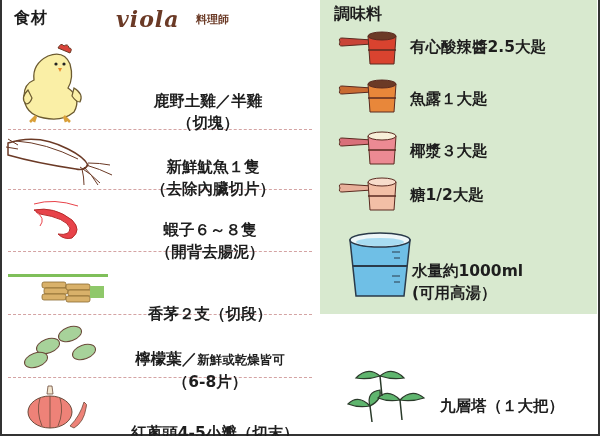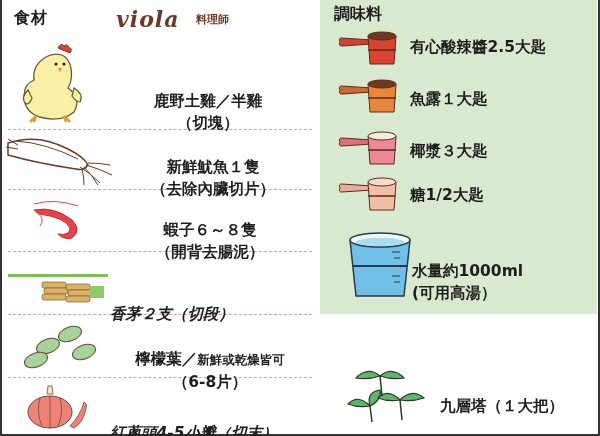--- a/index.html
+++ b/index.html
@@ -5,21 +5,21 @@
   * { box-sizing: border-box; margin: 0; padding: 0; }
   html, body { width: 600px; height: 436px; background: #ffffff; overflow: hidden; }
   body { position: relative; font-family: "DejaVu Sans", sans-serif; color: #1e1e1e; }
   .frame { position: absolute; left: 0; top: 0; width: 600px; height: 436px; border-left: 2px solid #333; border-right: 2px solid #333; border-bottom: 2px solid #333; }
   .green-panel { position: absolute; left: 320px; top: 0; width: 277px; height: 314px; background: #d8e9cf; }
   .title { position: absolute; left: 14px; top: 8px; font-size: 16px; font-weight: bold; color: #1c1c1c; letter-spacing: 1px; }
   .brand { position: absolute; left: 116px; top: 6px; font-family: "DejaVu Serif", serif; font-style: italic; font-weight: bold; font-size: 22px; color: #6b3a26; letter-spacing: 1px; }
   .brand-sub { position: absolute; left: 196px; top: 12px; font-size: 11px; font-weight: bold; color: #6b3a26; }
   .dash { position: absolute; left: 8px; width: 304px; height: 0; border-top: 1.5px dashed #d4a3a3; }
   .ing { position: absolute; font-weight: bold; font-size: 15.5px; color: #1e1e1e; line-height: 22px; text-align: center; margin-top: 20px; }
-  .ing-left { text-align: left; font-style: italic; }
+  .ing-left { text-align: center; }
   .small { font-size: 12.5px; }
   .seas-title { position: absolute; left: 334px; top: 4px; font-size: 16px; font-weight: bold; color: #1e1e1e; }
   .seas-text { position: absolute; font-size: 15.5px; font-weight: bold; color: #1e1e1e; line-height: 22px; }
   svg { position: absolute; overflow: visible; }
 </style>
 </head>
 <body>
 
 <div class="frame"></div>
 <div class="green-panel"></div>

